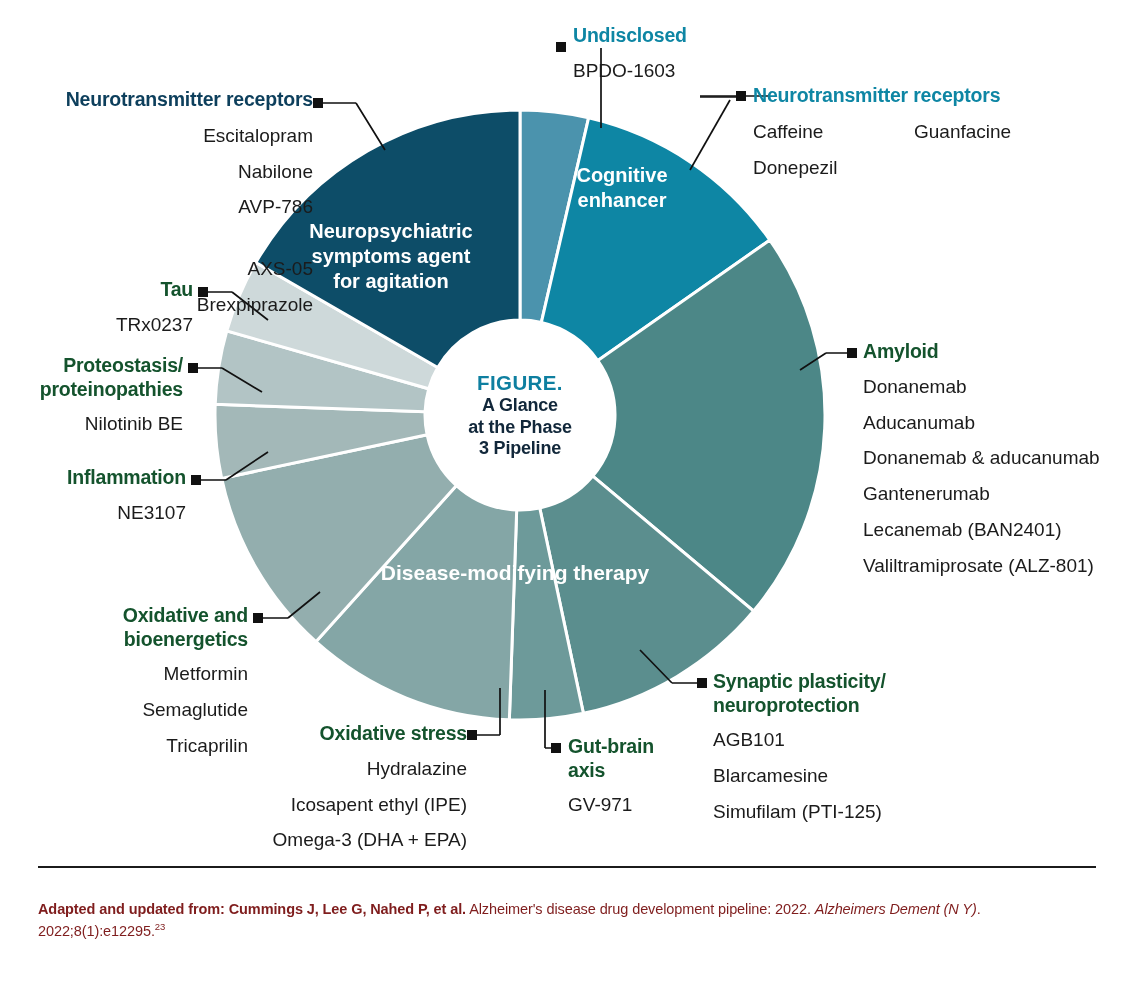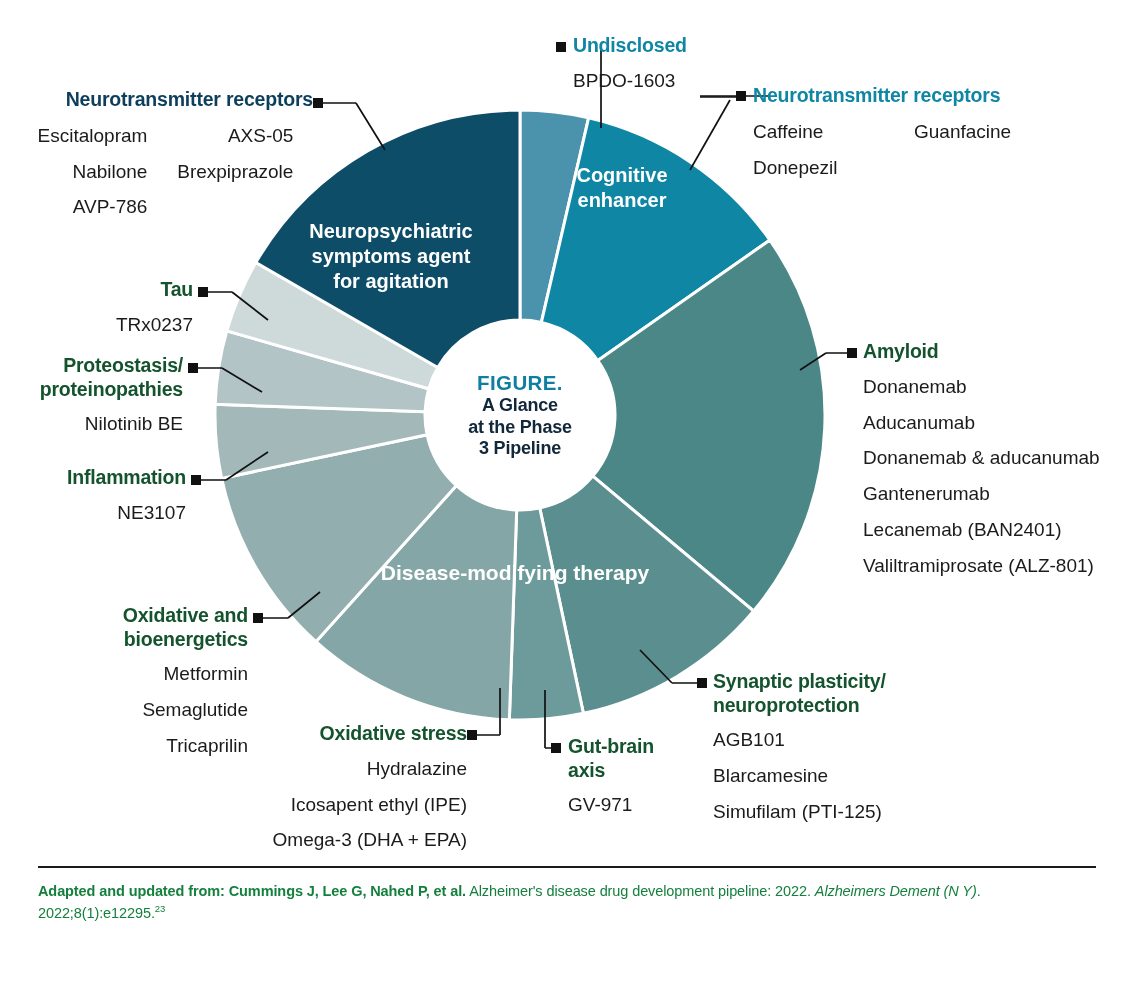--- a/index.html
+++ b/index.html
@@ -74,24 +74,24 @@
   #leaders{position:absolute;left:0;top:0;width:1132px;height:860px;pointer-events:none;}
 
   
   #footer{
     position:absolute;
     left:38px;top:866px;
     width:1058px;
   }
   #footer-rule{width:100%;height:2px;background:#1b1b1b;}
   #footer-text{
-    margin-top:13px;
+    margin-top:31px;
     font-size:14.5px;
     line-height:1.45;
-    color:#15803d;
+    color:#7f1d1d;
     letter-spacing:-0.1px;
   }
   #footer-text b{font-weight:bold;}
   #footer-text i{font-style:italic;}
   #footer-text sup{font-size:9.5px;vertical-align:super;}
 </style>
 </head>
 <body>
 
 <div id="figure-root">
@@ -172,41 +172,41 @@
     </g>
   </svg>
 
   <div id="center-hub">
       <div class="hub-line accent">FIGURE.</div>
       <div class="hub-line">A Glance</div>
       <div class="hub-line">at the Phase</div>
       <div class="hub-line">3 Pipeline</div>
     </div>
 
-  <div class="callout blue lalign" style="left:573px;top:34px;">
+  <div class="callout blue lalign" style="left:573px;top:24px;">
     <div class="ttl">Undisclosed</div>
     <div class="drug">BPDO-1603</div>
   </div>
 
   <div class="callout blue lalign" style="left:753px;top:84px;">
     <div class="ttl">Neurotransmitter receptors</div>
     <div class="cols">
       <div class="col" style="min-width:135px;">
         <div class="drug">Caffeine</div>
         <div class="drug">Donepezil</div>
       </div>
       <div class="col">
         <div class="drug">Guanfacine</div>
       </div>
     </div>
   </div>
 
   <div class="callout navy ralign" style="left:18px;top:88px;width:295px;">
     <div class="ttl">Neurotransmitter receptors</div>
-    <div class="cols" style="justify-content:center;gap:26px;">
+    <div class="cols" style="justify-content:flex-end;gap:26px;flex-direction:column;">
       <div class="col ralign">
         <div class="drug">Escitalopram</div>
         <div class="drug">Nabilone</div>
         <div class="drug">AVP-786</div>
       </div>
       <div class="col ralign" style="min-width:120px;">
         <div class="drug">AXS-05</div>
         <div class="drug">Brexpiprazole</div>
       </div>
     </div>

